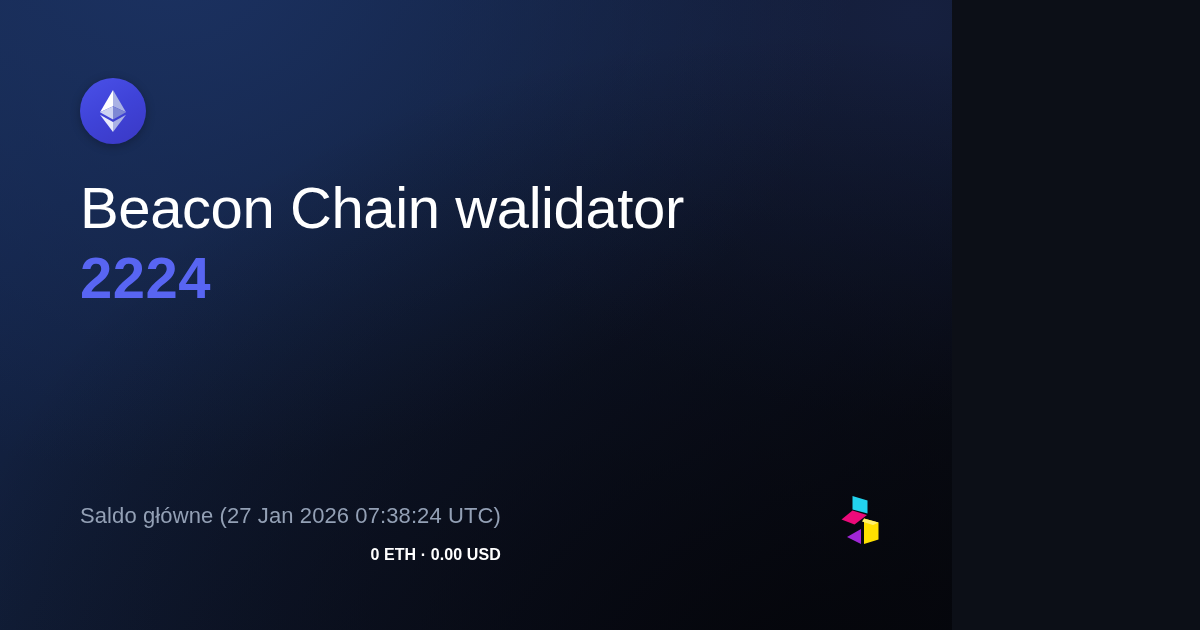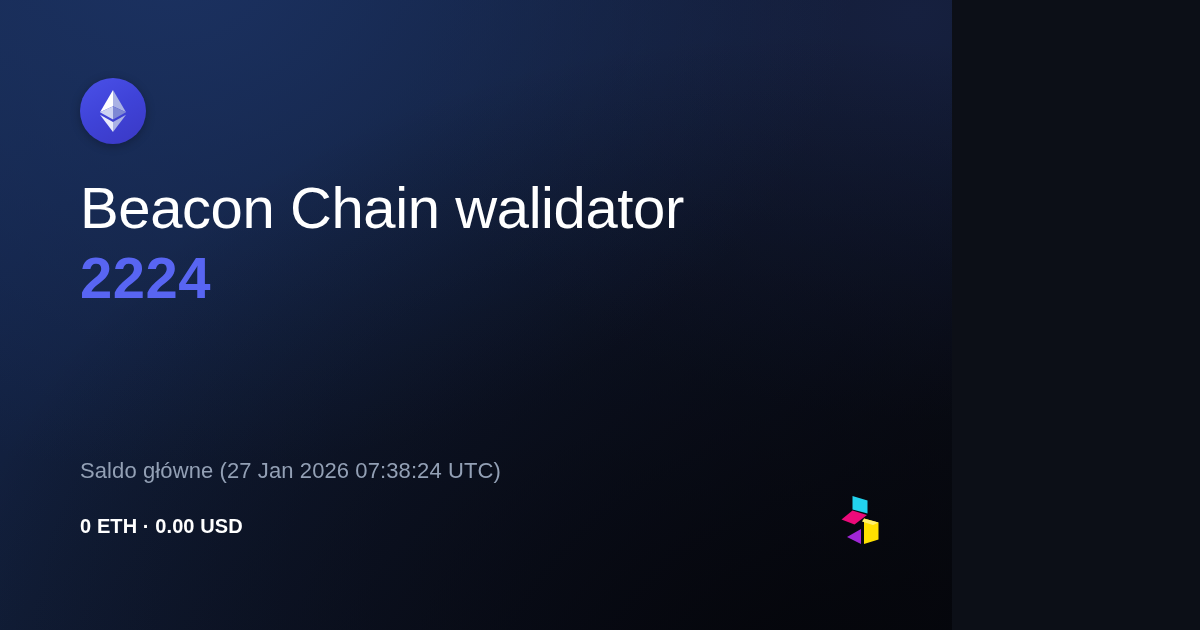--- a/index.html
+++ b/index.html
@@ -72,34 +72,35 @@
     line-height: 1.04;
     font-weight: 700;
     color: #5865f2;
     letter-spacing: 0.5px;
   }
 
   
   .footer {
     position: absolute;
     left: 80px;
-    bottom: 92px;
+    bottom: 66px;
+    text-align: right;
   }
 
   .balance-label {
     font-size: 22px;
     font-weight: 400;
     color: #93a0b5;
     letter-spacing: 0.1px;
     white-space: nowrap;
   }
 
   .balance-value {
-    margin-top: 31px;
-    font-size: 20px;
+    margin-top: 17px;
+    font-size: 16px;
     font-weight: 700;
     color: #ffffff;
     letter-spacing: 0.1px;
     white-space: nowrap;
   }
 
   
   .brand-mark {
     position: absolute;
     right: 72px;

